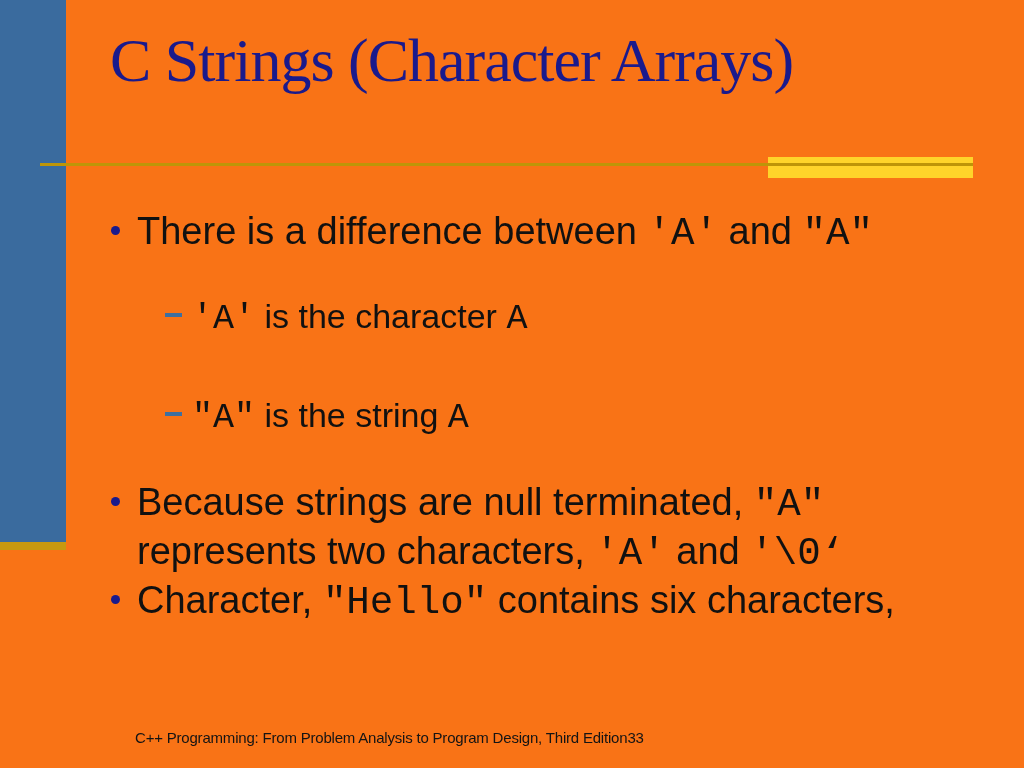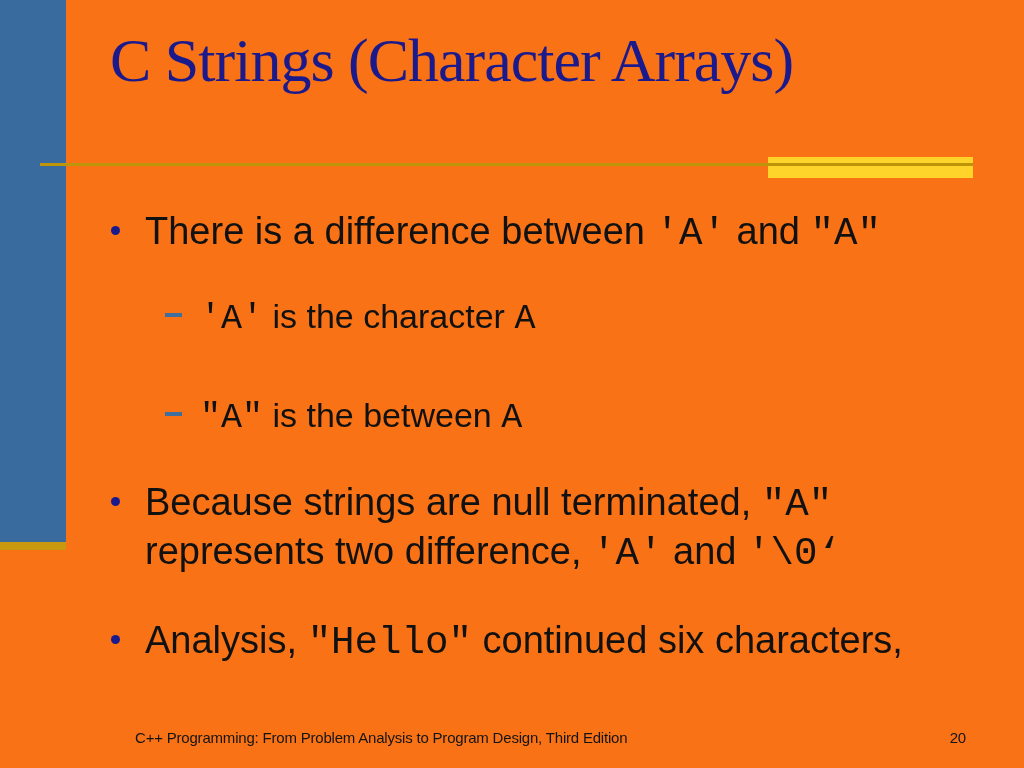--- a/index.html
+++ b/index.html
@@ -36,47 +36,47 @@
   }
   .title-rule{
     position:absolute;left:40px;top:163px;width:933px;height:3px;
     background:var(--gold-dark,#BE9508);
     z-index:2;
   }
   
   .content{
     position:absolute;left:108px;top:208px;right:50px;
   }
-  .bullet{display:flex;align-items:flex-start;gap:8px;}
+  .bullet{display:flex;align-items:flex-start;}
   .bullet.level1{font-size:38px;line-height:46px;}
   .bullet.level2{font-size:34px;line-height:44px;margin-left:57px;}
   .bullet:nth-child(1){margin-bottom:37px;}
   .bullet:nth-child(2){margin-bottom:52px;}
   .bullet:nth-child(3){margin-bottom:39px;}
-  .bullet:nth-child(4){margin-bottom:40px;}
+  .bullet:nth-child(4){}
   .marker{flex:0 0 auto;position:relative;display:block;}
   .marker.dot{width:29px;height:46px;}
   .marker.dot::after{
     content:"";position:absolute;left:3px;top:18px;width:9px;height:9px;
     border-radius:50%;background:var(--title-navy,#1A1A8C);
   }
   .marker.dash{width:27px;height:44px;}
   .marker.dash::after{
     content:"";position:absolute;left:0;top:19px;width:17px;height:4px;
     background:var(--dash-blue,#3E6F9F);
   }
   .btext{flex:1 1 auto;}
   .mono{
     font-family:"Liberation Mono","DejaVu Sans Mono",monospace;
     font-size:1.03em;
   }
   
   .footer{
     position:absolute;left:135px;right:58px;top:729px;
-    display:flex;justify-content:space-between;align-items:baseline;
+    display:flex;align-items:baseline;
     font-size:15px;line-height:18px;letter-spacing:-0.2px;
     color:#141414;
   }
 </style>
 </head>
 <body>
 
 <div class="slide">
   <div class="left-bar"></div>
   <div class="left-bar-gold"></div>
@@ -95,35 +95,35 @@
       </div>
       <div class="bullet level2">
         <span class="marker dash"></span>
         <div class="btext">
           <div class="bline"><span class="mono">'A'</span><span class="sans"> is the character </span><span class="mono">A</span></div>
         </div>
       </div>
       <div class="bullet level2">
         <span class="marker dash"></span>
         <div class="btext">
-          <div class="bline"><span class="mono">"A"</span><span class="sans"> is the between </span><span class="mono">A</span></div>
+          <div class="bline"><span class="mono">"A"</span><span class="sans"> is the string </span><span class="mono">A</span></div>
         </div>
       </div>
       <div class="bullet level1">
         <span class="marker dot"></span>
         <div class="btext">
           <div class="bline"><span class="sans">Because strings are null terminated, </span><span class="mono">"A"</span></div>
-          <div class="bline"><span class="sans">represents two difference, </span><span class="mono">'A'</span><span class="sans"> and </span><span class="mono">'\0‘</span></div>
+          <div class="bline"><span class="sans">represents two characters, </span><span class="mono">'A'</span><span class="sans"> and </span><span class="mono">'\0‘</span></div>
         </div>
       </div>
       <div class="bullet level1">
         <span class="marker dot"></span>
         <div class="btext">
-          <div class="bline"><span class="sans">Analysis, </span><span class="mono">"Hello"</span><span class="sans"> continued six characters,</span></div>
+          <div class="bline"><span class="sans">Character, </span><span class="mono">"Hello"</span><span class="sans"> contains six characters,</span></div>
         </div>
       </div>
     </div>
 
   <div class="footer">
     <span>C++ Programming: From Problem Analysis to Program Design, Third Edition</span>
-    <span>20</span>
+    <span>33</span>
   </div>
 </div>
 
 </body></html>

